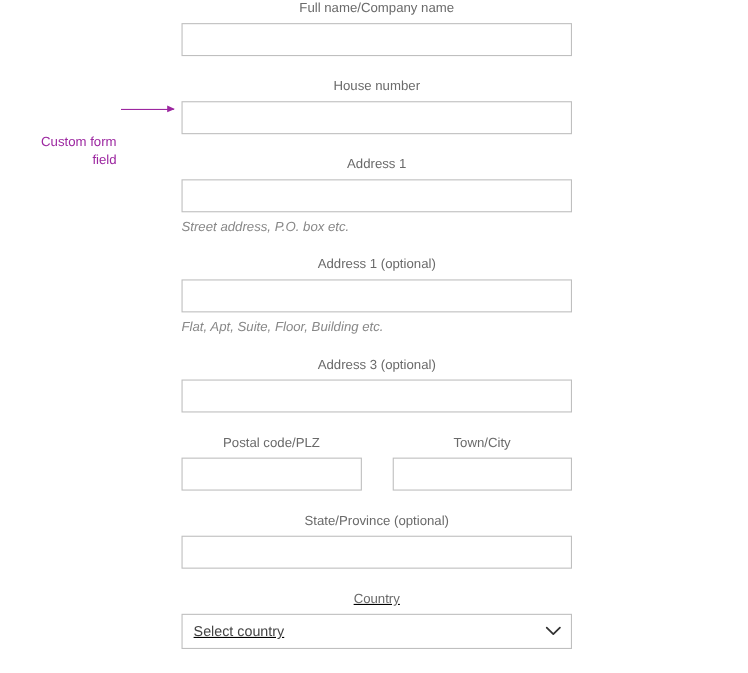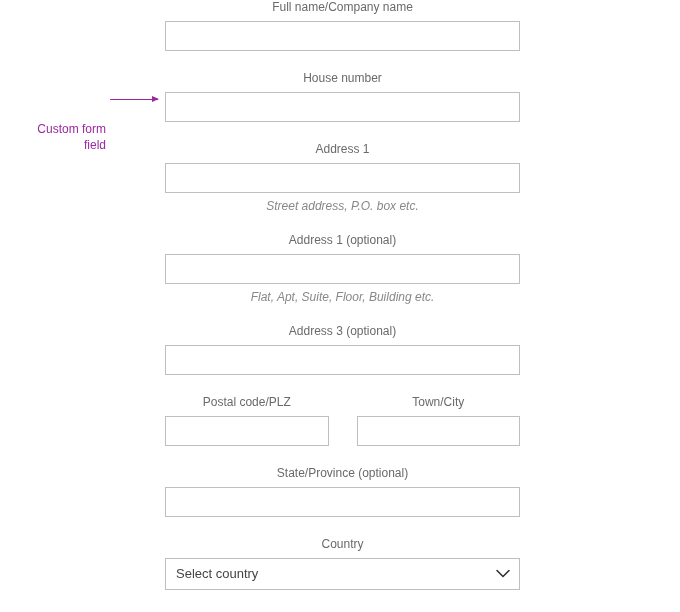--- a/index.html
+++ b/index.html
@@ -61,21 +61,20 @@
       border: 1px solid #bfbfbf;
       background: #ffffff;
       padding: 4px 8px;
       font-size: 13px;
     }
     .helper {
       font-size: 12px;
       color: #888888;
       font-style: italic;
       margin-top: 6px;
-      text-align: center;
     }
     .row {
       display: flex;
       gap: 28px;
     }
     .row .col {
       flex: 1;
     }
     .select-wrap {
       position: relative;
@@ -146,21 +145,21 @@
       <label class="label">Town/City</label>
       <input class="input" type="text" value="" style="">
     </div>
   </div>
 
   <div class="field-group">
     <label class="label">State/Province (optional)</label>
     <input class="input" type="text" value="" style="">
   </div>
 
-  <div class="field-group" style="margin-bottom:0;">
+  <div class="field-group" style="margin-bottom:0;text-decoration:underline;">
     <label class="label">Country</label>
     <div class="select-wrap">
       <div class="select">Select country</div>
       <span class="chevron">
         <svg width="14" height="9" viewBox="0 0 14 9">
             <path d="M1 1 L7 7 L13 1" stroke="#333" stroke-width="1.6" fill="none" stroke-linecap="round" stroke-linejoin="round"></path>
           </svg>
       </span>
     </div>
   </div>

